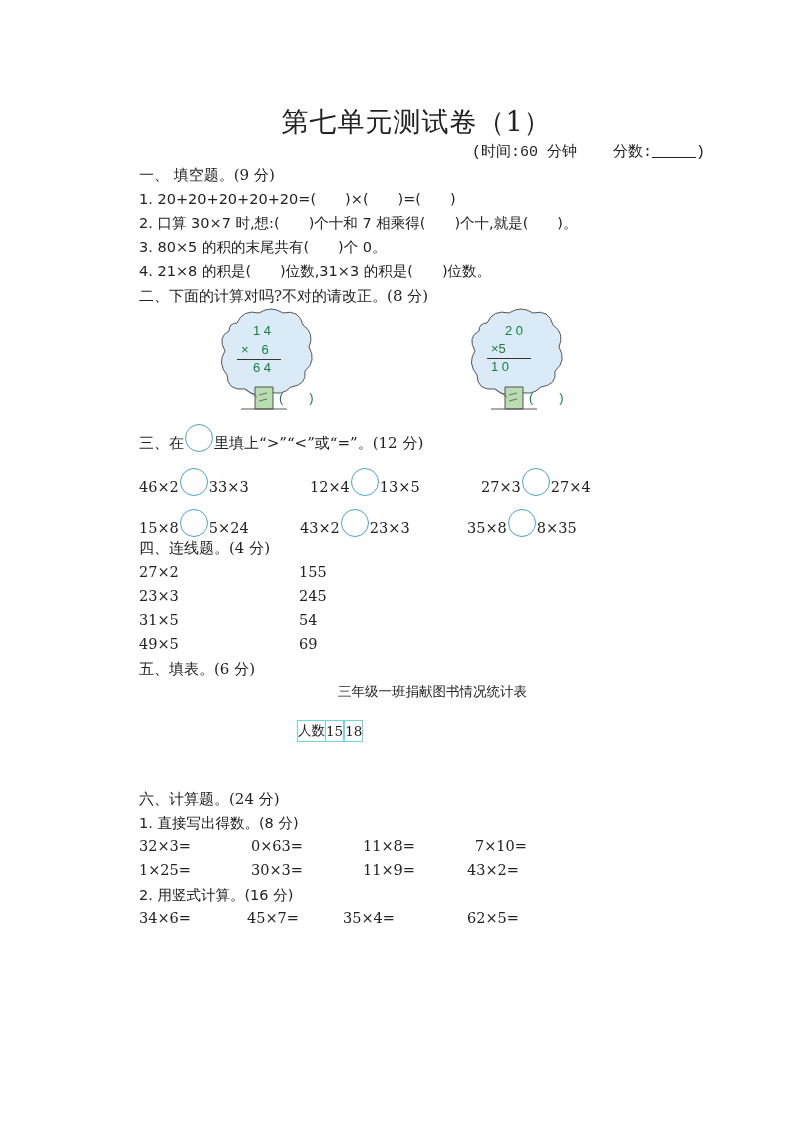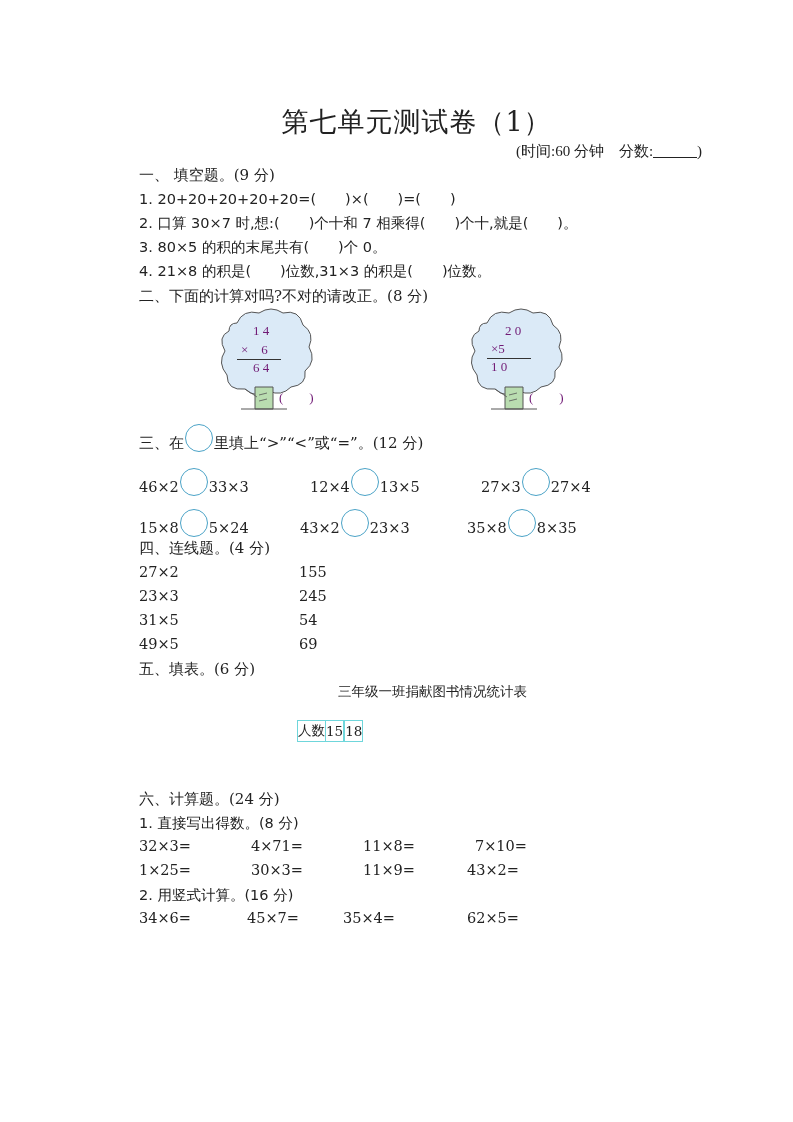--- a/index.html
+++ b/index.html
@@ -1,27 +1,27 @@
 <!DOCTYPE html>
 <html><head>
 <meta charset="utf-8">
 <style>
   html, body { margin:0; padding:0; background:#fff; }
   body { width:793px; height:1122px; position:relative; overflow:hidden;
          font-family:"DejaVu Serif","Liberation Serif",serif; color:#222; }
   .abs { position:absolute; white-space:nowrap;margin-left:20px; }
   .title { left:0; width:793px; top:104px; text-align:center; font-size:27px; letter-spacing:1px; }
-  .timeinfo { left:496px; top:142px; font-size:15px; font-family:Liberation Serif, serif; }
+  .timeinfo { left:452px; top:142px; font-size:15px; font-family:Liberation Mono, monospace; }
   .timeinfo .blank { display:inline-block; width:44px; border-bottom:1px solid #222; height:14px; vertical-align:-2px; }
   .line { left:119px; font-size:14.5px;text-align:right; }
   .sec { font-size:15px; }
   .q { font-family:"DejaVu Sans","Liberation Sans",sans-serif; font-size:14.5px; }
   .tree { position:absolute; width:110px; height:110px; }
   .tree svg { position:absolute; left:0; top:0; }
-  .tree .calc { position:absolute; font-family:Liberation Serif, serif; font-size:13px; color:#701a75; }
+  .tree .calc { position:absolute; font-family:Liberation Sans, sans-serif; font-size:13px; color:#15803d; }
   .circ { display:inline-block; width:26px; height:26px; border:1.6px solid #4ba3c7; border-radius:50%; vertical-align:-4px; margin:0 1px; background:#fff; }
   .cmp { font-size:14.5px; }
   table.stat { border-collapse:collapse; position:absolute; left:297px; top:720px; font-size:13.5px; }
   table.stat td { border:1.5px solid #6fd6db; height:20px; text-align:center; padding:0; }
   .cn { font-family:"DejaVu Sans","Liberation Sans",sans-serif; }
 </style>
 </head>
 <body>
 
 <div class="abs title">第七单元测试卷（1）</div>
@@ -99,21 +99,21 @@
     <td></td>
     <td>18</td>
   </tr>
 </tbody>
   </table>
 
 <div class="abs line sec" style="top:790px">六、计算题。(24 分)</div>
 <div class="abs line q" style="top:814px">1. 直接写出得数。(8 分)</div>
 
 <div class="abs line" style="top:838px">32×3=</div>
-<div class="abs" style="left:231px;top:838px;font-size:14.5px">4×71=</div>
+<div class="abs" style="left:231px;top:838px;font-size:14.5px">0×63=</div>
 <div class="abs" style="left:343px;top:838px;font-size:14.5px">11×8=</div>
 <div class="abs" style="left:455px;top:838px;font-size:14.5px">7×10=</div>
 
 <div class="abs line" style="top:862px">1×25=</div>
 <div class="abs" style="left:231px;top:862px;font-size:14.5px">30×3=</div>
 <div class="abs" style="left:343px;top:862px;font-size:14.5px">11×9=</div>
 <div class="abs" style="left:447px;top:862px;font-size:14.5px">43×2=</div>
 
 <div class="abs line q" style="top:886px">2. 用竖式计算。(16 分)</div>
 <div class="abs line" style="top:910px">34×6=</div>

